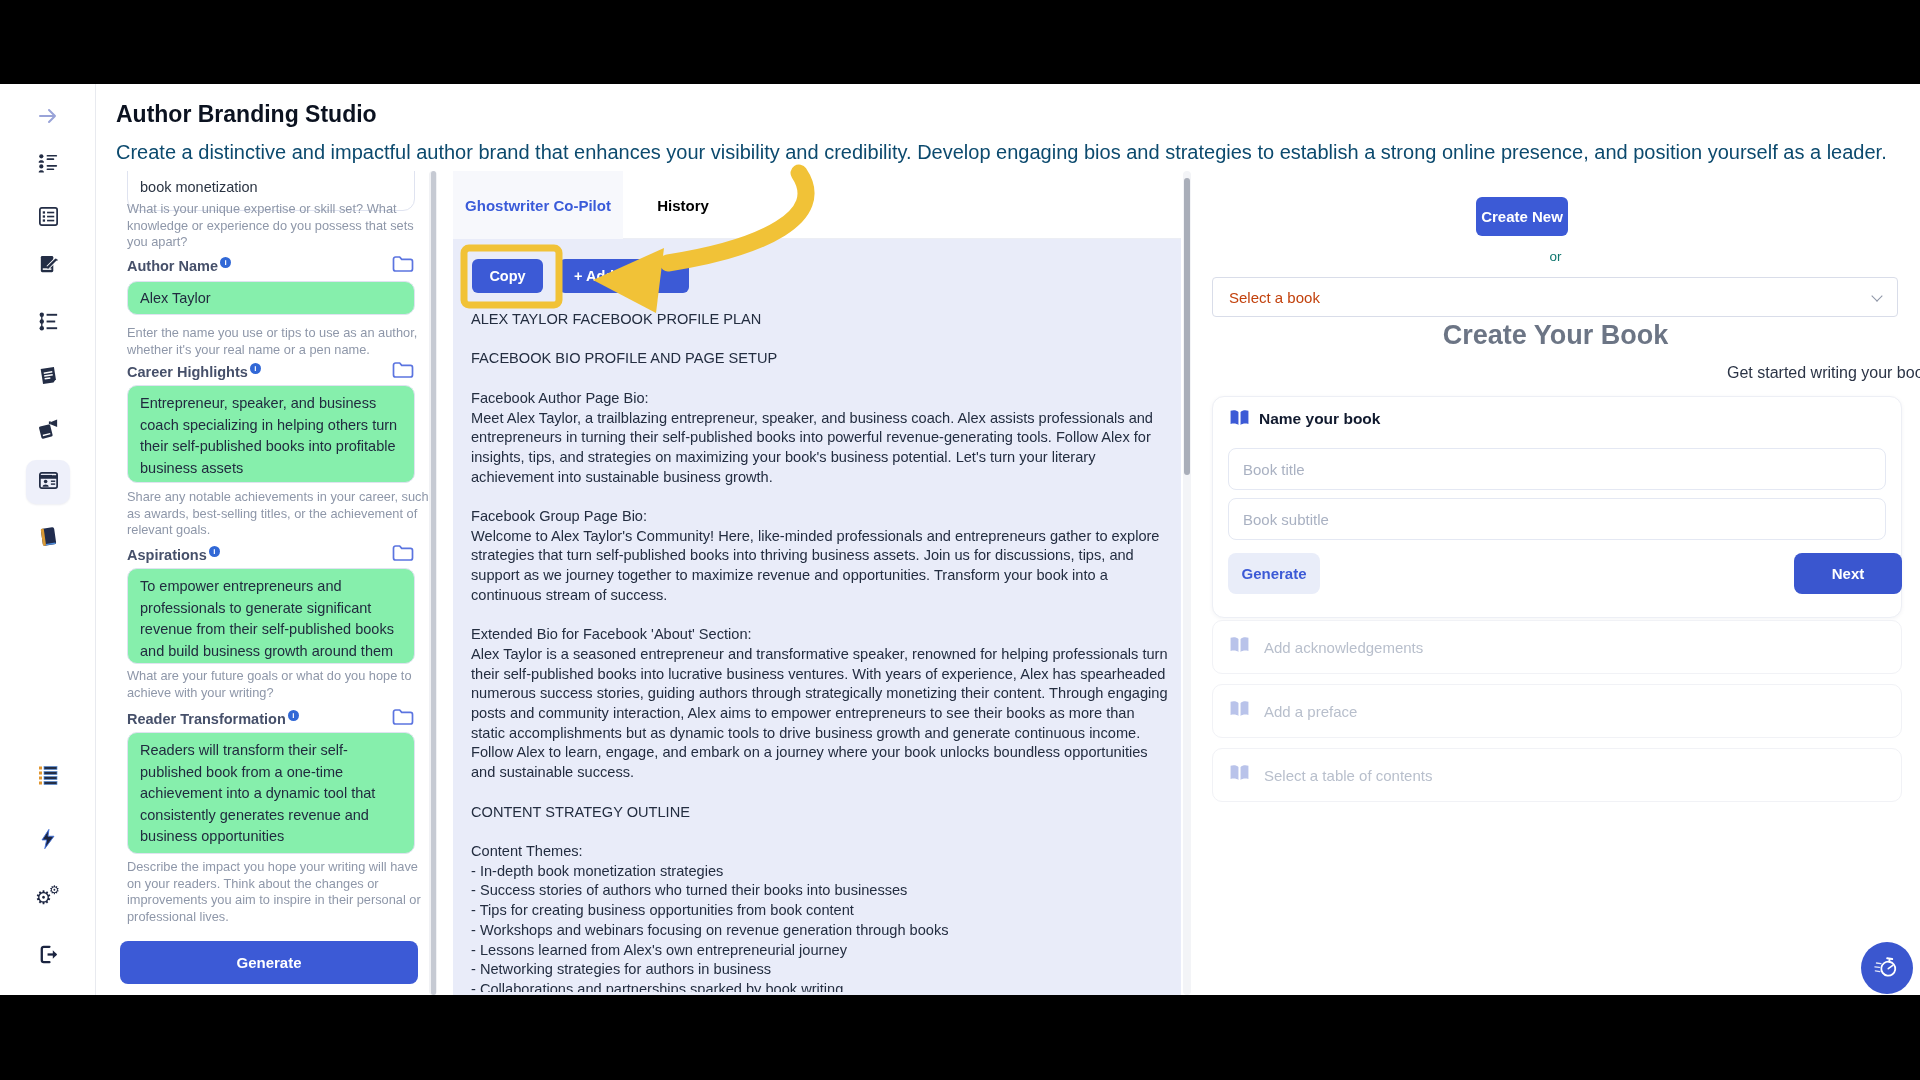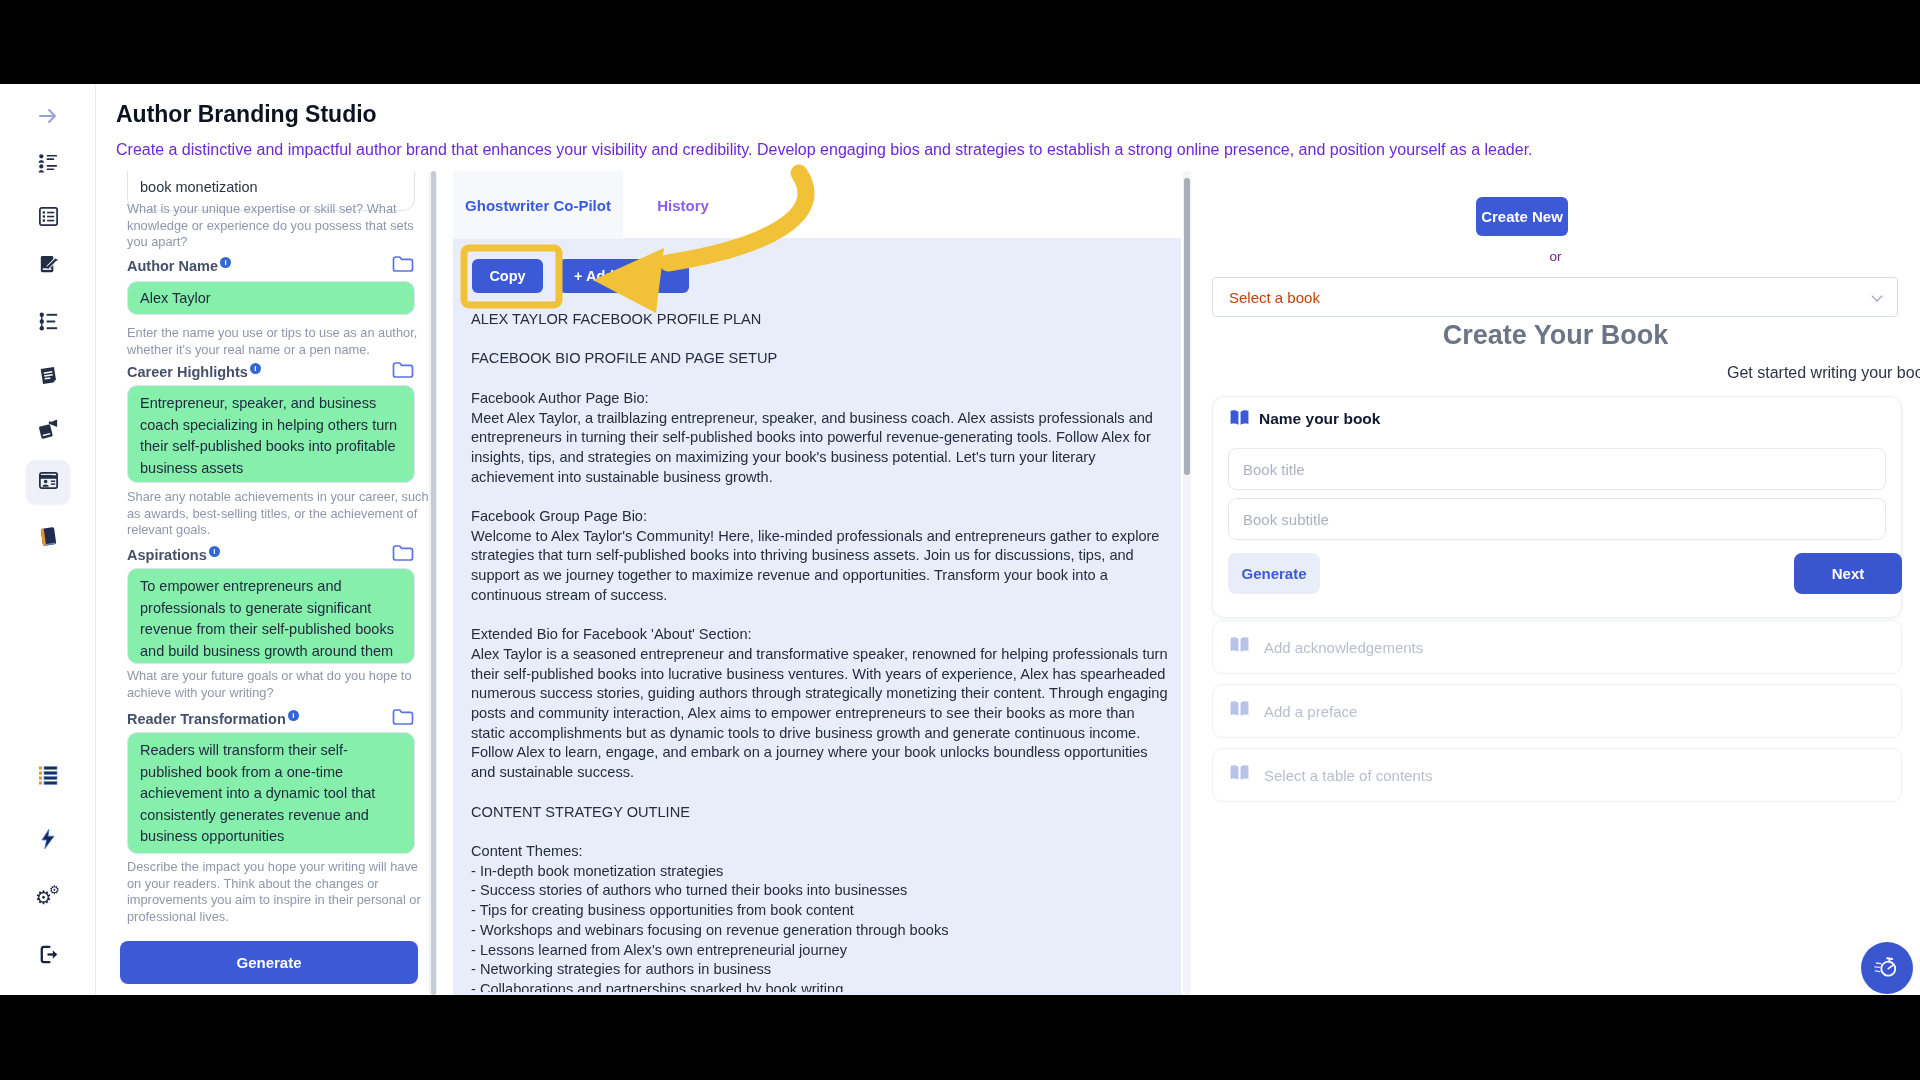--- a/index.html
+++ b/index.html
@@ -4,40 +4,40 @@
 <style>
   * { margin:0; padding:0; box-sizing:border-box; }
   body { font-family:"Liberation Sans", sans-serif; background:#000; }
   .page { position:relative; width:1920px; height:1080px; overflow:hidden; background:#fff; }
   .abs { position:absolute; }
   .black-bar { position:absolute; left:0; width:1920px; background:#000; z-index:60; }
   .sidebar-border { position:absolute; left:95px; top:84px; width:1px; height:911px; background:#e8eaef; }
   .nav-btn { position:absolute; left:26px; width:44px; height:44px; display:flex; align-items:center; justify-content:center; border-radius:10px; cursor:pointer; background:transparent; border:none; }
   .nav-btn.selected { background:#eef0fa; box-shadow:0 1px 2px rgba(30,40,90,.08); }
   .page-title { position:absolute; left:116px; top:101px; font-size:23px; font-weight:700; color:#0b1220; }
-  .page-sub { position:absolute; left:116px; top:141px; font-size:16px; color:#6d28d9; }
+  .page-sub { position:absolute; left:116px; top:141px; font-size:20px; color:#0c4a6e; }
   
   .left-panel { position:absolute; left:112px; top:171px; width:330px; height:824px; overflow:hidden; }
   .fld-label { font-size:14.5px; font-weight:700; color:#46506a; }
   .info-dot { display:inline-block; width:11px; height:11px; border-radius:50%; background:#3168d6; color:#fff; font-size:8px; font-weight:700; text-align:center; line-height:11px; vertical-align:super; margin-left:2px; }
   .helper { position:absolute; width:302px; font-size:12.8px; line-height:16.6px; color:#8e97a9; }
   .t-input, .t-area { position:absolute; left:15px; width:288px; border:1px solid #dfe3f0; border-radius:10px; background:#86efac; font-family:inherit; font-size:14.5px; color:#212b3f; outline:none; }
   .t-input { height:34px; padding:0 12px; }
   .t-area { padding:7px 12px; line-height:21.5px; resize:none; overflow:hidden; }
   .gen-btn { position:absolute; left:8px; width:298px; height:43px; border:none; border-radius:8px; background:#3c5ad6; color:#fff; font-size:15px; font-weight:700; font-family:inherit; cursor:pointer; }
   .folder { position:absolute; left:280px; cursor:pointer; }
   
   .sb-track { position:absolute; top:171px; width:8px; height:824px; background:#f3f4f7; border-radius:4px; }
   .sb-thumb { position:absolute; border-radius:3px; }
   
   .center-panel { position:absolute; left:453px; top:171px; width:728px; height:824px; background:#fff; }
   .tabbar { position:absolute; left:0; top:0; width:100%; height:68px; display:flex; border-bottom:1px solid #eceef4; background:#fff; }
   .tab { height:68px; display:flex; align-items:center; justify-content:center; font-size:15px; font-weight:700; cursor:pointer; }
   .tab.active { width:170px; background:#f7f8fc; color:#3a5bd9; }
-  .tab.idle { width:120px; color:#8b5cf6; }
+  .tab.idle { width:120px; color:#000000; }
   .copilot-body { position:absolute; left:0; top:68px; width:728px; height:756px; background:#e9ecf9; overflow:hidden; }
   .pill-btn { position:absolute; border:none; border-radius:6px; background:#3c5ad6; color:#fff; font-size:14.5px; font-weight:700; font-family:inherit; cursor:pointer; }
   .doc-text { position:absolute; left:18px; top:71px; width:700px; height:682px; font-size:14.6px; line-height:19.7px; color:#232d40; white-space:pre-wrap; overflow:hidden; }
   
   .rbtn-primary { position:absolute; border:none; border-radius:6px; background:#3c5ad6; color:#fff; font-weight:700; font-size:15px; font-family:inherit; cursor:pointer; }
   .select-box { position:absolute; left:1212px; top:277px; width:686px; height:40px; border:1px solid #d9dde9; border-radius:4px; background:#fff; display:flex; align-items:center; padding:0 16px; cursor:pointer; }
   .select-box span.ph { font-size:15px; color:#c2410c; }
   .chev { position:absolute; right:16px; top:14px; width:8px; height:8px; border-right:1.6px solid #8d95a6; border-bottom:1.6px solid #8d95a6; transform:rotate(45deg); }
   .cyb-head { position:absolute; left:1191px; top:320px; width:729px; text-align:center; font-size:27px; font-weight:700; color:#6c7585; }
   .cyb-sub { position:absolute; left:1191px; top:364px; width:745px; text-align:right; font-size:16px; color:#2b3446; }
@@ -318,21 +318,21 @@
 - Networking strategies for authors in business
 - Collaborations and partnerships sparked by book writing</div>
     </div>
   </div>
 
   <div class="sb-track" style="left:1183px">
     <div class="sb-thumb" style="left:1px; top:7px; width:6px; height:297px; background:#a9aeb9"></div>
   </div>
 
   <button class="rbtn-primary" style="left:1476px; top:197px; width:92px; height:39px">Create New</button>
-  <div class="abs" style="left:1191px; top:249px; width:729px; text-align:center; font-size:13.5px; color:#701a75">or</div>
+  <div class="abs" style="left:1191px; top:249px; width:729px; text-align:center; font-size:13.5px; color:#0f766e">or</div>
 
   <div class="select-box">
     <span class="ph">Select a book</span>
     <span class="chev"></span>
   </div>
 
   <h2 class="cyb-head">Create Your Book</h2>
   <p class="cyb-sub">Get started writing your book.</p>
 
   <div class="book-card">

